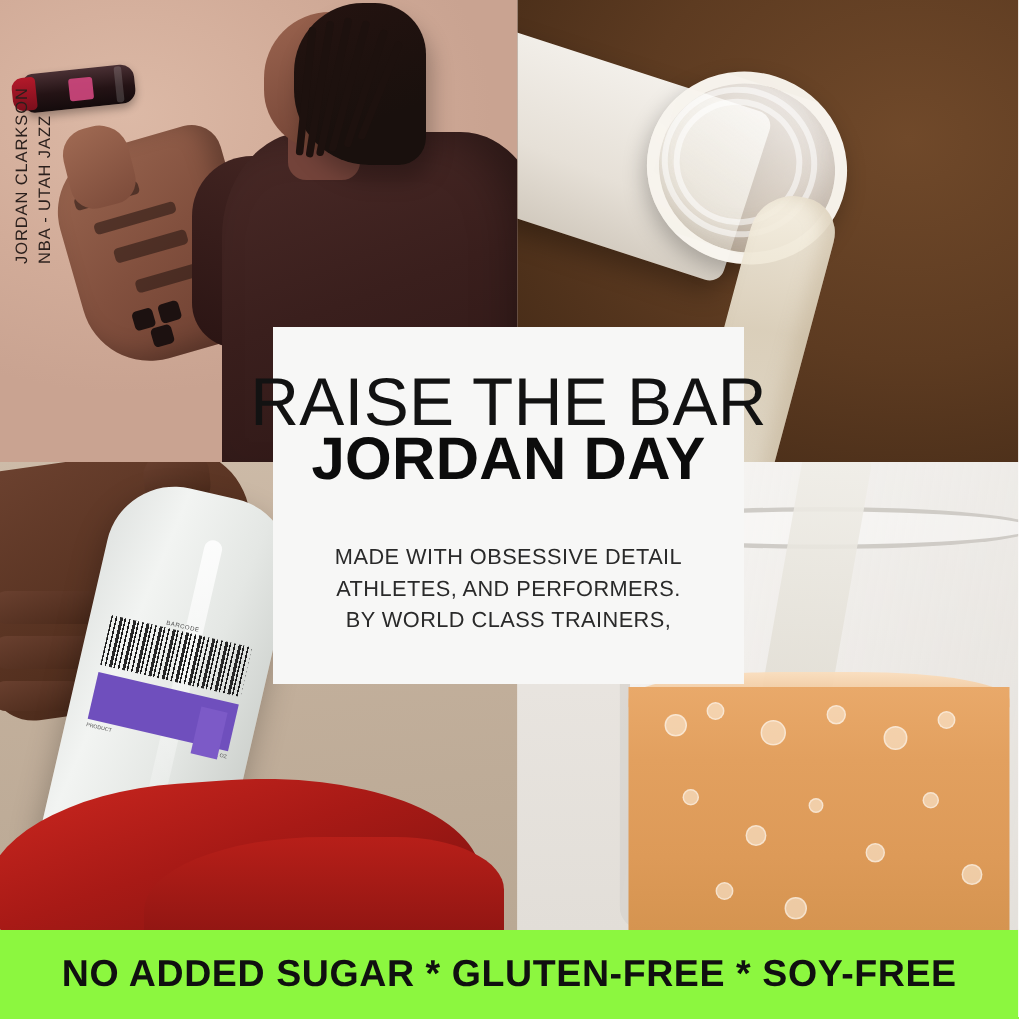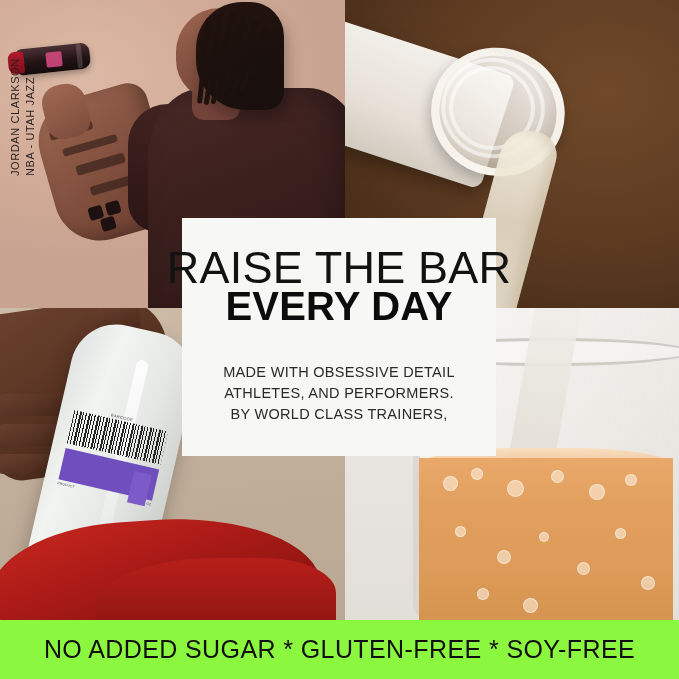--- a/index.html
+++ b/index.html
@@ -382,21 +382,21 @@
     width: 679px; height: 59px;
     background: #8cf73f;
     display: flex;
     align-items: center;
     justify-content: center;
     z-index: 25;
   }
   .banner-text {
     color: #101010;
     font-size: 25px;
-    font-weight: 400;
+    font-weight: 700;
     letter-spacing: .4px;
     white-space: nowrap;
   }
 </style>
 </head>
 <body>
 
 <div class="ad">
 
   <div class="grid">
@@ -490,21 +490,21 @@
         <div class="bubble" style="left:196px;top:70px;width:9px;height:9px;"></div>
         <div class="bubble" style="left:222px;top:118px;width:12px;height:12px;"></div>
         <div class="bubble" style="left:58px;top:130px;width:10px;height:10px;"></div>
         <div class="bubble" style="left:104px;top:140px;width:13px;height:13px;"></div>
       </div>
     </div>
   </div>
 
   <div class="card">
     <div class="headline-1">RAISE THE BAR</div>
-    <div class="headline-2">EVERY DAY</div>
+    <div class="headline-2">JORDAN DAY</div>
     <div class="subcopy">
       <span>MADE WITH OBSESSIVE DETAIL</span>
       <span>ATHLETES, AND PERFORMERS.</span>
       <span>BY WORLD CLASS TRAINERS,</span>
     </div>
   </div>
 
   <div class="banner">
     <div class="banner-text">NO ADDED SUGAR * GLUTEN-FREE * SOY-FREE</div>
   </div>

